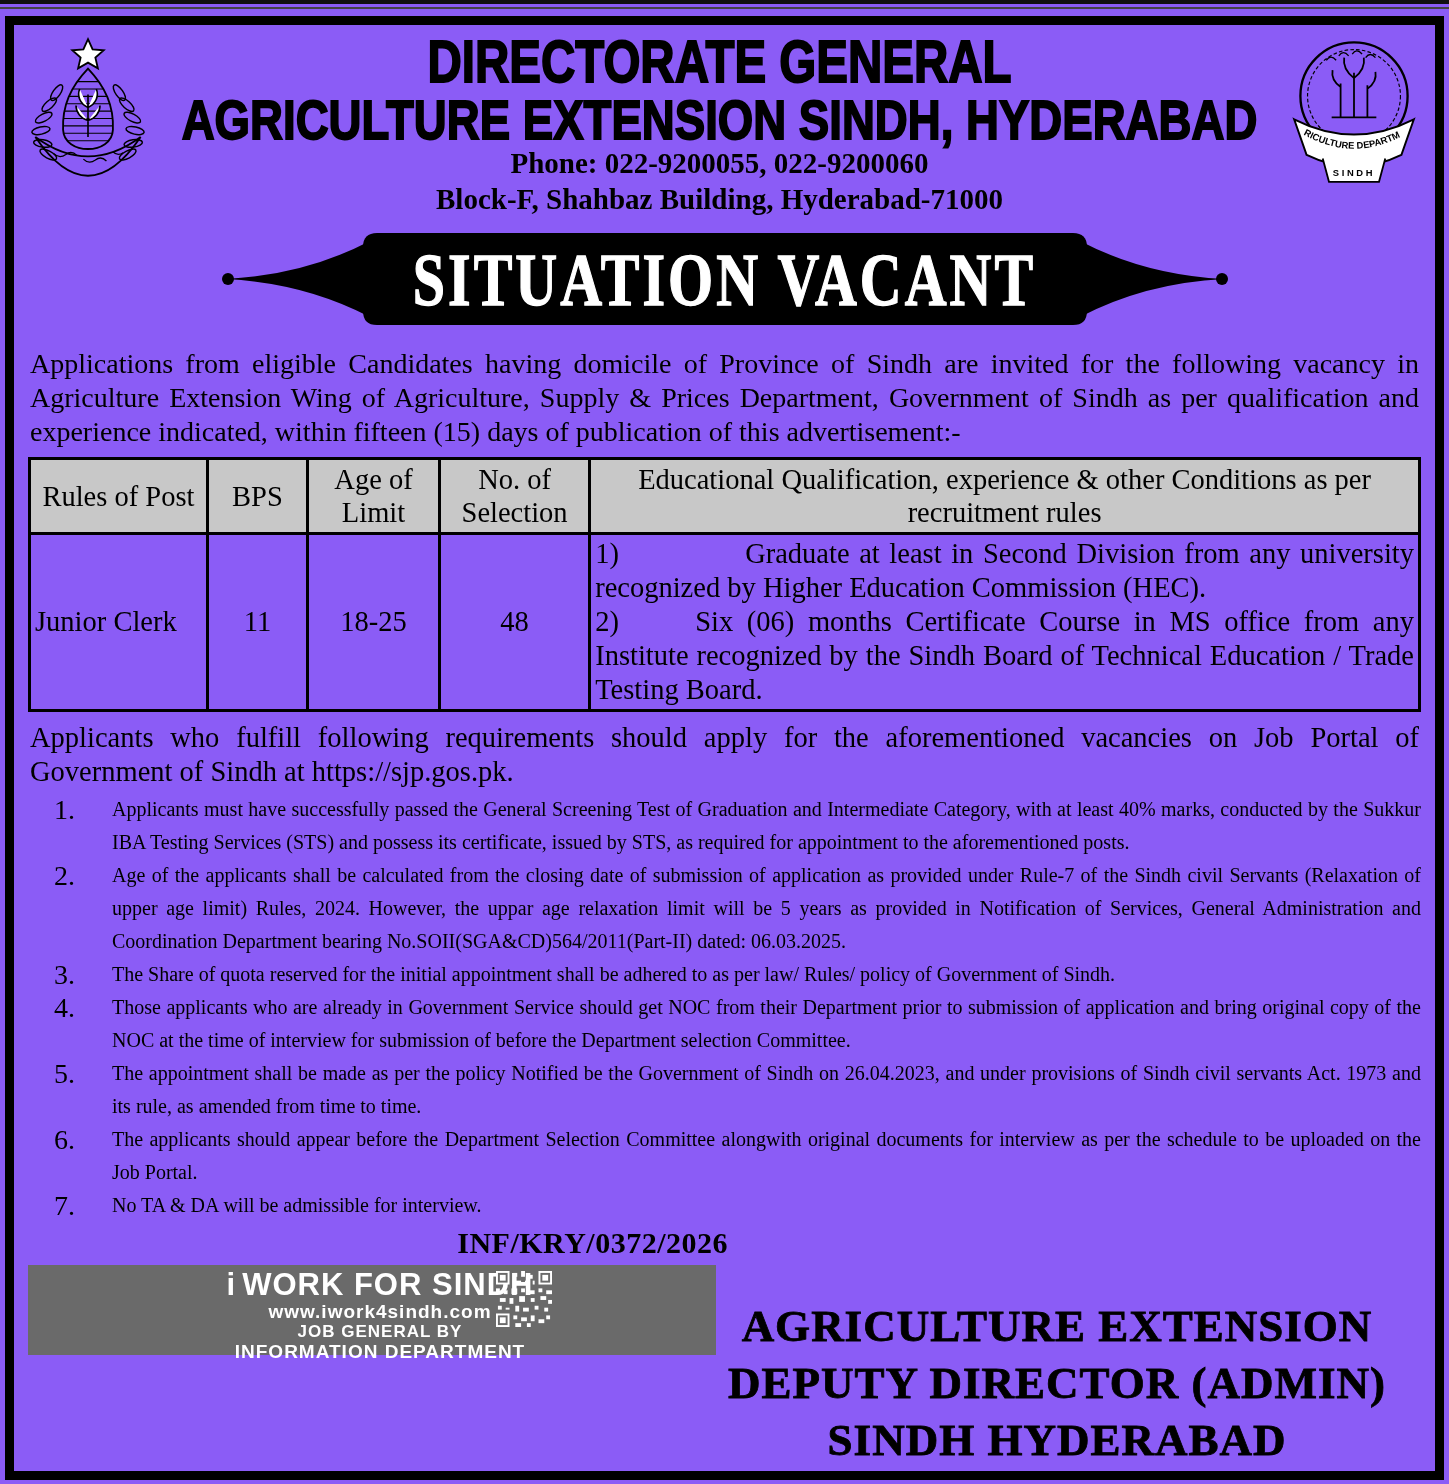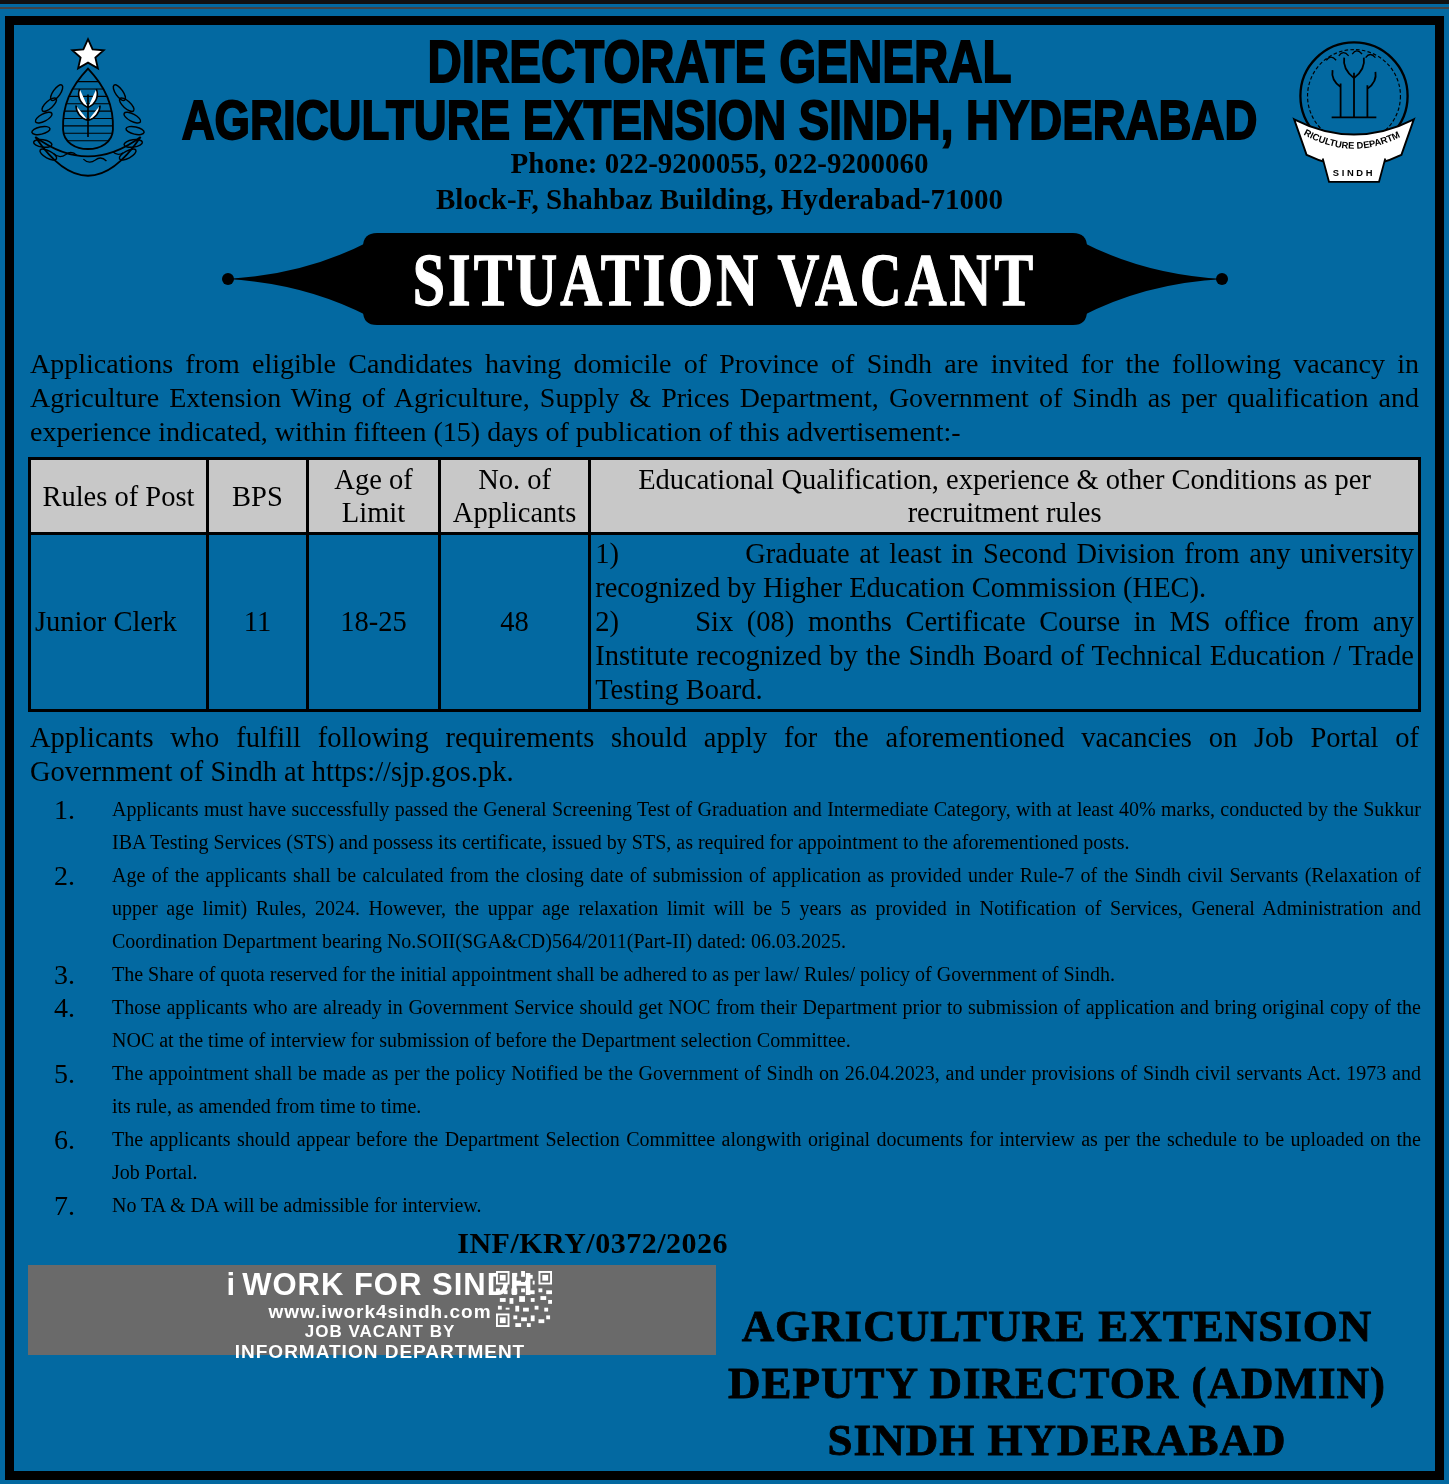--- a/index.html
+++ b/index.html
@@ -1,16 +1,16 @@
 <!DOCTYPE html>
 <html><head>
 <meta charset="utf-8">
 <style>
   html,body{margin:0;padding:0;background:#e8e8e8;}
-  .page{position:relative;width:1449px;height:1484px;background:#0369a1;color:#000;
+  .page{position:relative;width:1449px;height:1484px;background:#8b5cf6;color:#000;
         font-family:"Liberation Serif","DejaVu Serif",serif;overflow:hidden;}
   .top-rule{height:3px;border-top:4px solid #111;border-bottom:2px solid #444;}
   .frame{position:absolute;top:16px;left:5px;right:5px;bottom:4px;border:9px solid #000;
          padding:0 14px;box-sizing:border-box;overflow:hidden;}
 
   
   .header{display:flex;align-items:flex-start;margin-top:4px;}
   .logo-left{flex:none;width:132px;padding-top:4px;}
   .logo-right{flex:none;width:142px;display:flex;justify-content:flex-end;padding-top:4px;}
   .header-center{flex:1;text-align:center;}
@@ -165,33 +165,33 @@
           <col style="width:7.2%">
           <col style="width:9.5%">
         <col style="width:10.8%">
           <col style="width:59.7%">
       </colgroup>
       <thead>
         <tr>
           <th>Rules of Post</th>
           <th>BPS</th>
           <th>Age of Limit</th>
-          <th>No. of Applicants</th>
+          <th>No. of Selection</th>
           <th>Educational Qualification, experience &amp; other Conditions as per recruitment rules</th>
         </tr>
       </thead>
       <tbody>
         <tr>
           <td class="post">Junior Clerk</td>
           <td class="c">11</td>
           <td class="c">18-25</td>
           <td class="c">48</td>
           <td class="qual">
             <div><span class="qnum1">1)</span><span>Graduate at least in Second Division from any university recognized by Higher Education Commission (HEC).</span></div>
-            <div><span class="qnum2">2)</span><span>Six (08) months Certificate Course in MS office from any Institute recognized by the Sindh Board of Technical Education / Trade Testing Board.</span></div>
+            <div><span class="qnum2">2)</span><span>Six (06) months Certificate Course in MS office from any Institute recognized by the Sindh Board of Technical Education / Trade Testing Board.</span></div>
           </td>
         </tr>
       </tbody>
     </table>
 
     <div class="apply">Applicants who fulfill following requirements should apply for the aforementioned vacancies on Job Portal of Government of Sindh at https://sjp.gos.pk.</div>
 
     <div class="conds">
       <div class="cond">
           <span class="cond-num">1.</span>
@@ -222,21 +222,21 @@
           <div class="cond-text">No TA &amp; DA will be admissible for interview.</div>
         </div>
     </div>
 
     <div class="footer-left">
       <div class="inf">INF/KRY/0372/2026</div>
       <div class="portal">
         <div class="portal-inner">
           <div class="p-title"><span class="p-i">i</span><span>WORK FOR SINDH</span></div>
           <div class="p-url">www.iwork4sindh.com</div>
-          <div class="p-l2">JOB VACANT BY</div>
+          <div class="p-l2">JOB GENERAL BY</div>
           <div class="p-l3">INFORMATION DEPARTMENT</div>
         </div>
         <svg class="qr" width="56" height="56" viewBox="0 0 29 29">
           <g fill="#fff">
             <rect x="0" y="0" width="7" height="7"></rect>
               <rect x="22" y="0" width="7" height="7"></rect>
               <rect x="0" y="22" width="7" height="7"></rect>
           </g>
           <g fill="#6a6a6a">
             <rect x="1" y="1" width="5" height="5"></rect>

